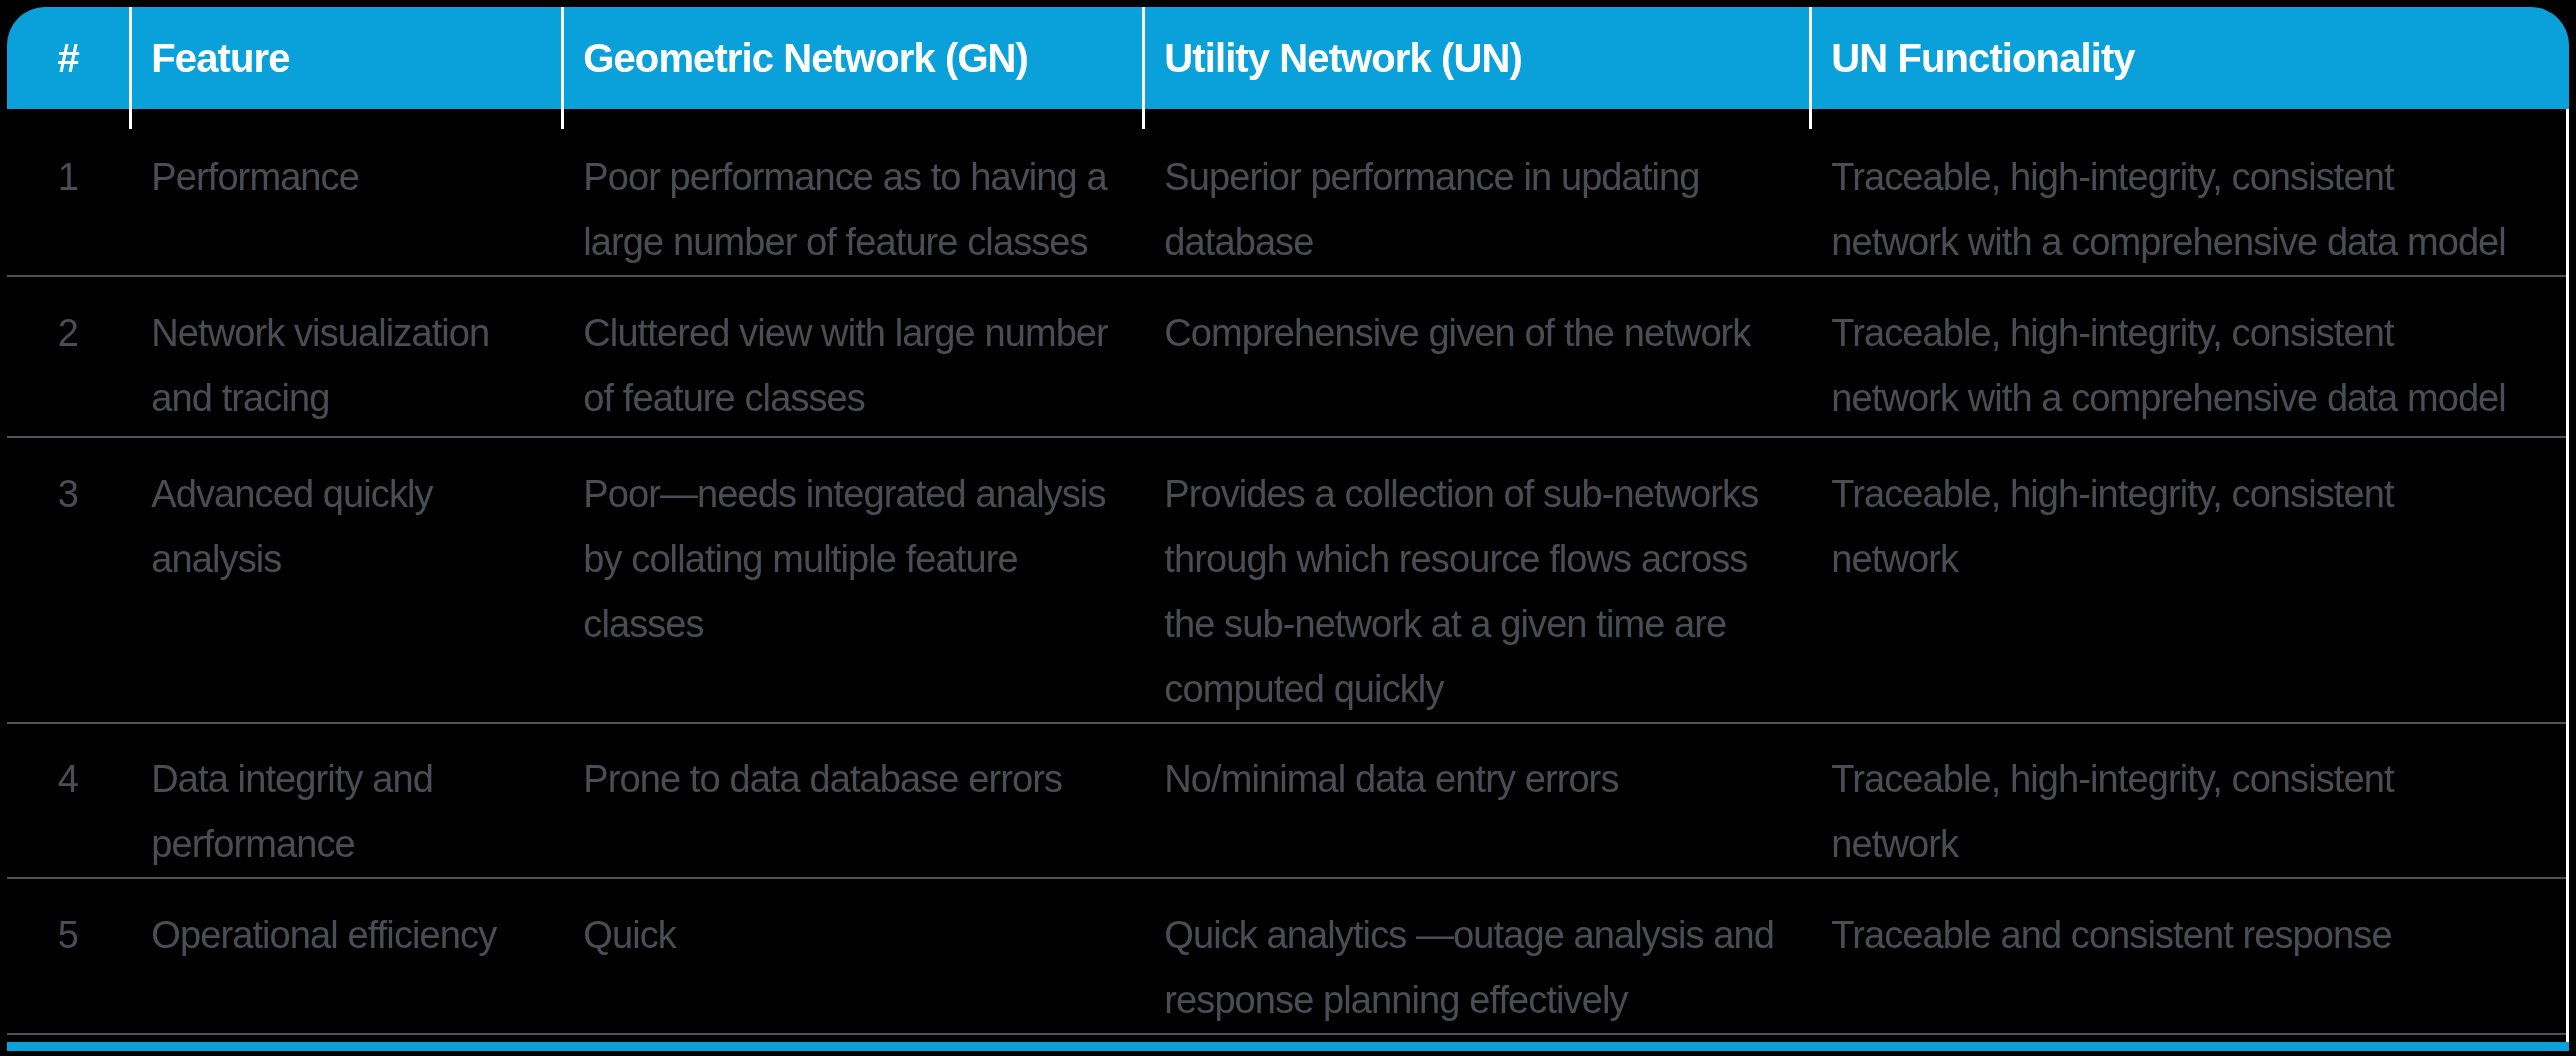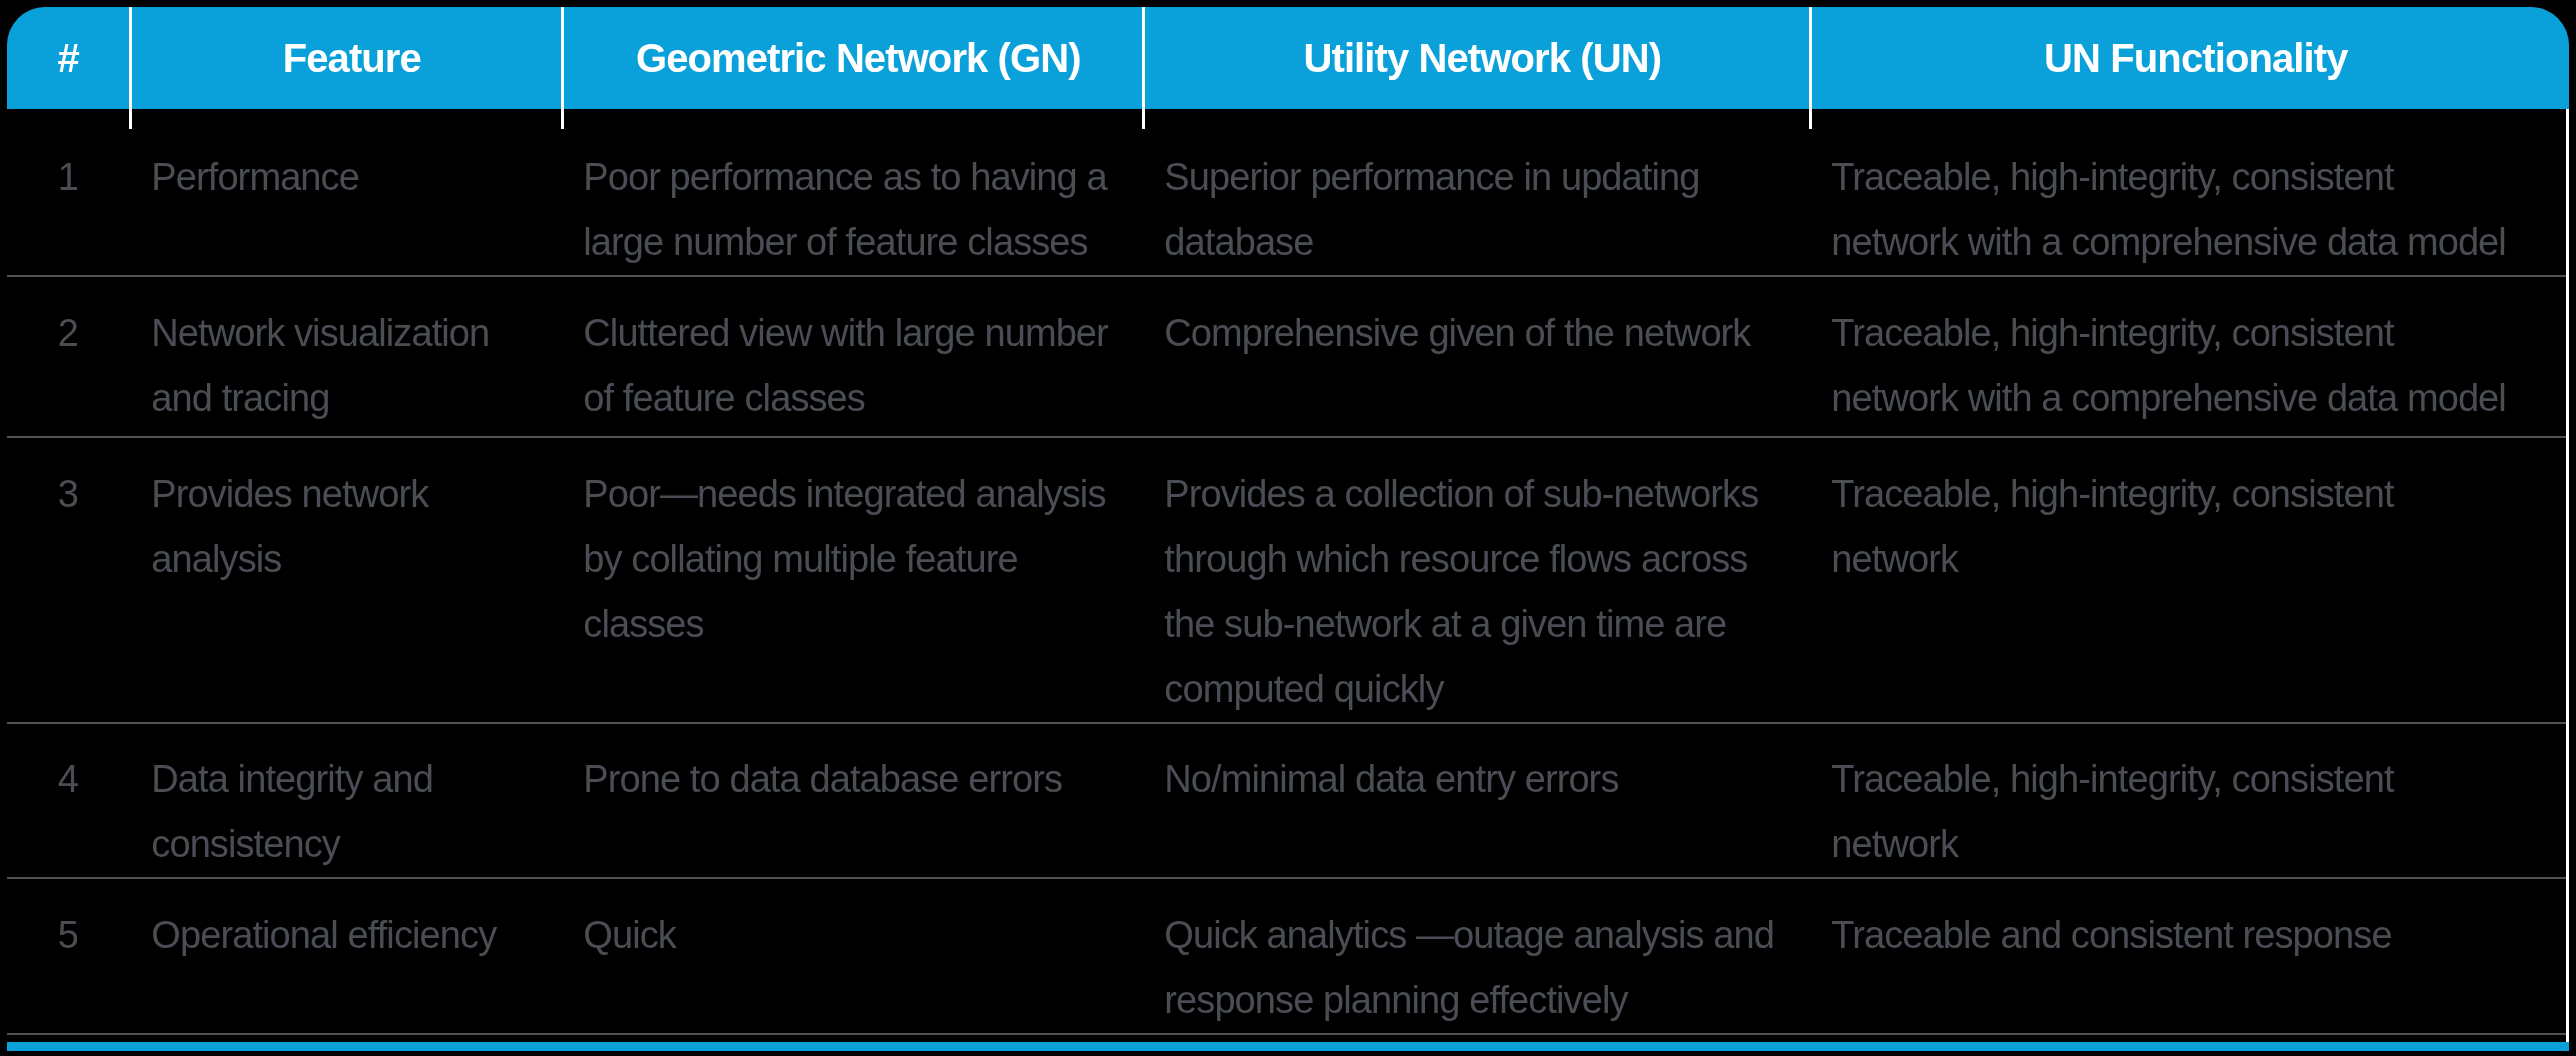--- a/index.html
+++ b/index.html
@@ -14,21 +14,21 @@
   }
   table.cmp col.c-num { width:122px; }
   table.cmp col.c-feature { width:432px; }
   table.cmp col.c-gn { width:581px; }
   table.cmp col.c-un { width:667px; }
   table.cmp col.c-fn { width:760px; }
 
   thead th {
     height:102px; background:#0AA1DB; color:#FFFFFF;
     font-size:40px; font-weight:bold; letter-spacing:-0.9px;
-    text-align:center; vertical-align:middle; padding:0 9px 0 22px;
+    text-align:left; vertical-align:middle; padding:0 9px 0 22px;
   }
   thead th.num { text-align:center; padding:0; }
   thead th:first-child { border-top-left-radius:38px; }
   thead th:last-child  { border-top-right-radius:38px; }
 
   tbody td {
     box-sizing:border-box;
     vertical-align:top; color:#4A4E54; background:#000000;
     font-size:38px; line-height:65px; letter-spacing:-0.9px;
     padding:23.6px 16.3px 0 22px; white-space:pre-line;
@@ -93,36 +93,36 @@
           <td>Network visualization
 and tracing</td>
           <td>Cluttered view with large number
 of feature classes</td>
           <td>Comprehensive given of the network</td>
           <td>Traceable, high-integrity, consistent
 network with a comprehensive data model</td>
         </tr>
         <tr>
           <td class="num">3</td>
-          <td>Provides network
+          <td>Advanced quickly
 analysis</td>
           <td>Poor—needs integrated analysis
 by collating multiple feature
 classes</td>
           <td>Provides a collection of sub-networks
 through which resource flows across
 the sub-network at a given time are
 computed quickly</td>
           <td>Traceable, high-integrity, consistent
 network</td>
         </tr>
         <tr>
           <td class="num">4</td>
           <td>Data integrity and
-consistency</td>
+performance</td>
           <td>Prone to data database errors</td>
           <td>No/minimal data entry errors</td>
           <td>Traceable, high-integrity, consistent
 network</td>
         </tr>
         <tr>
           <td class="num">5</td>
           <td>Operational efficiency</td>
           <td>Quick</td>
           <td>Quick analytics —outage analysis and

